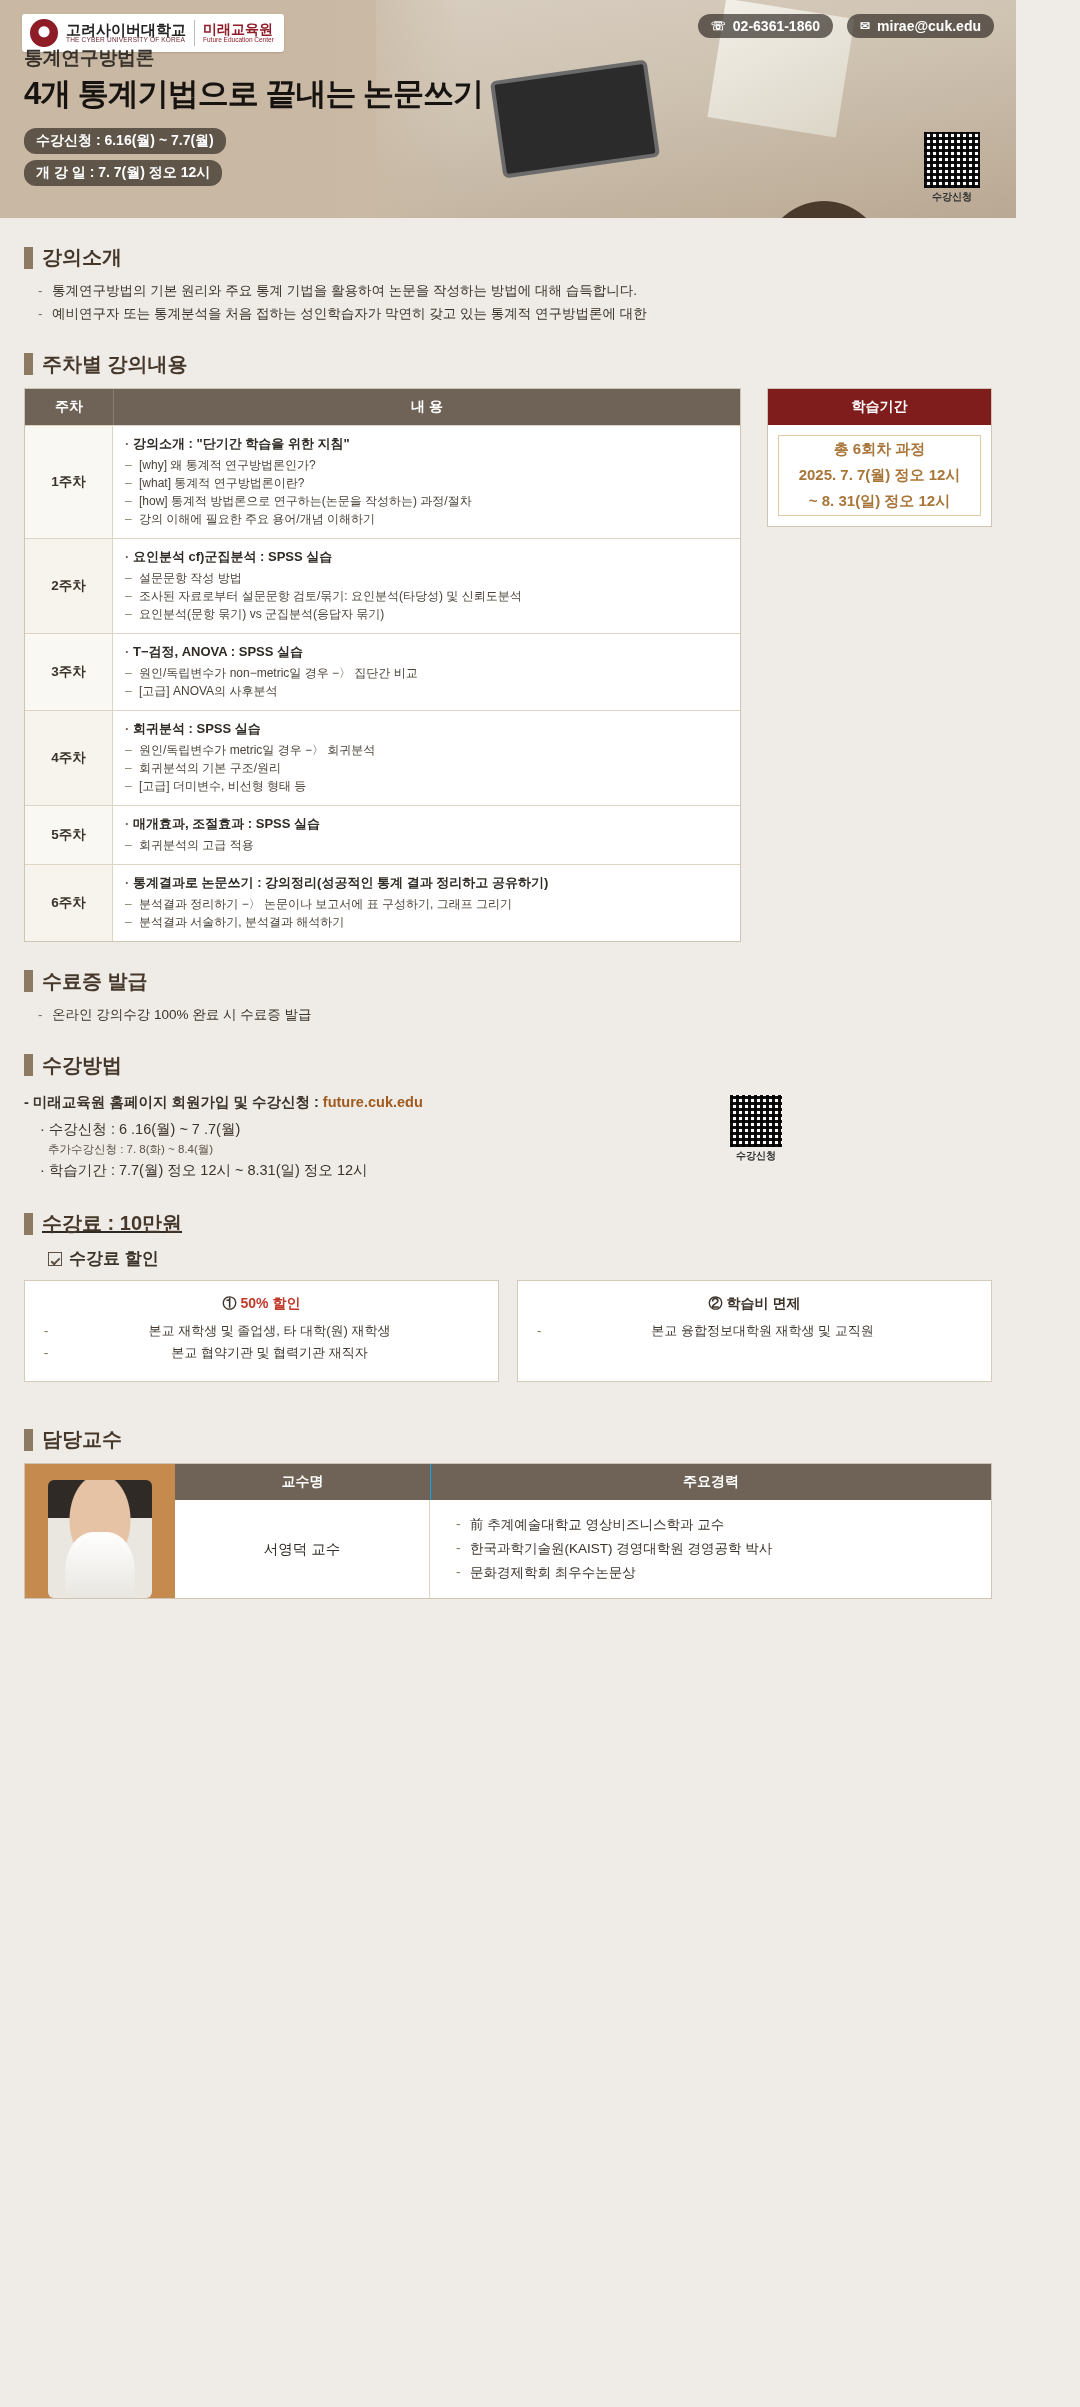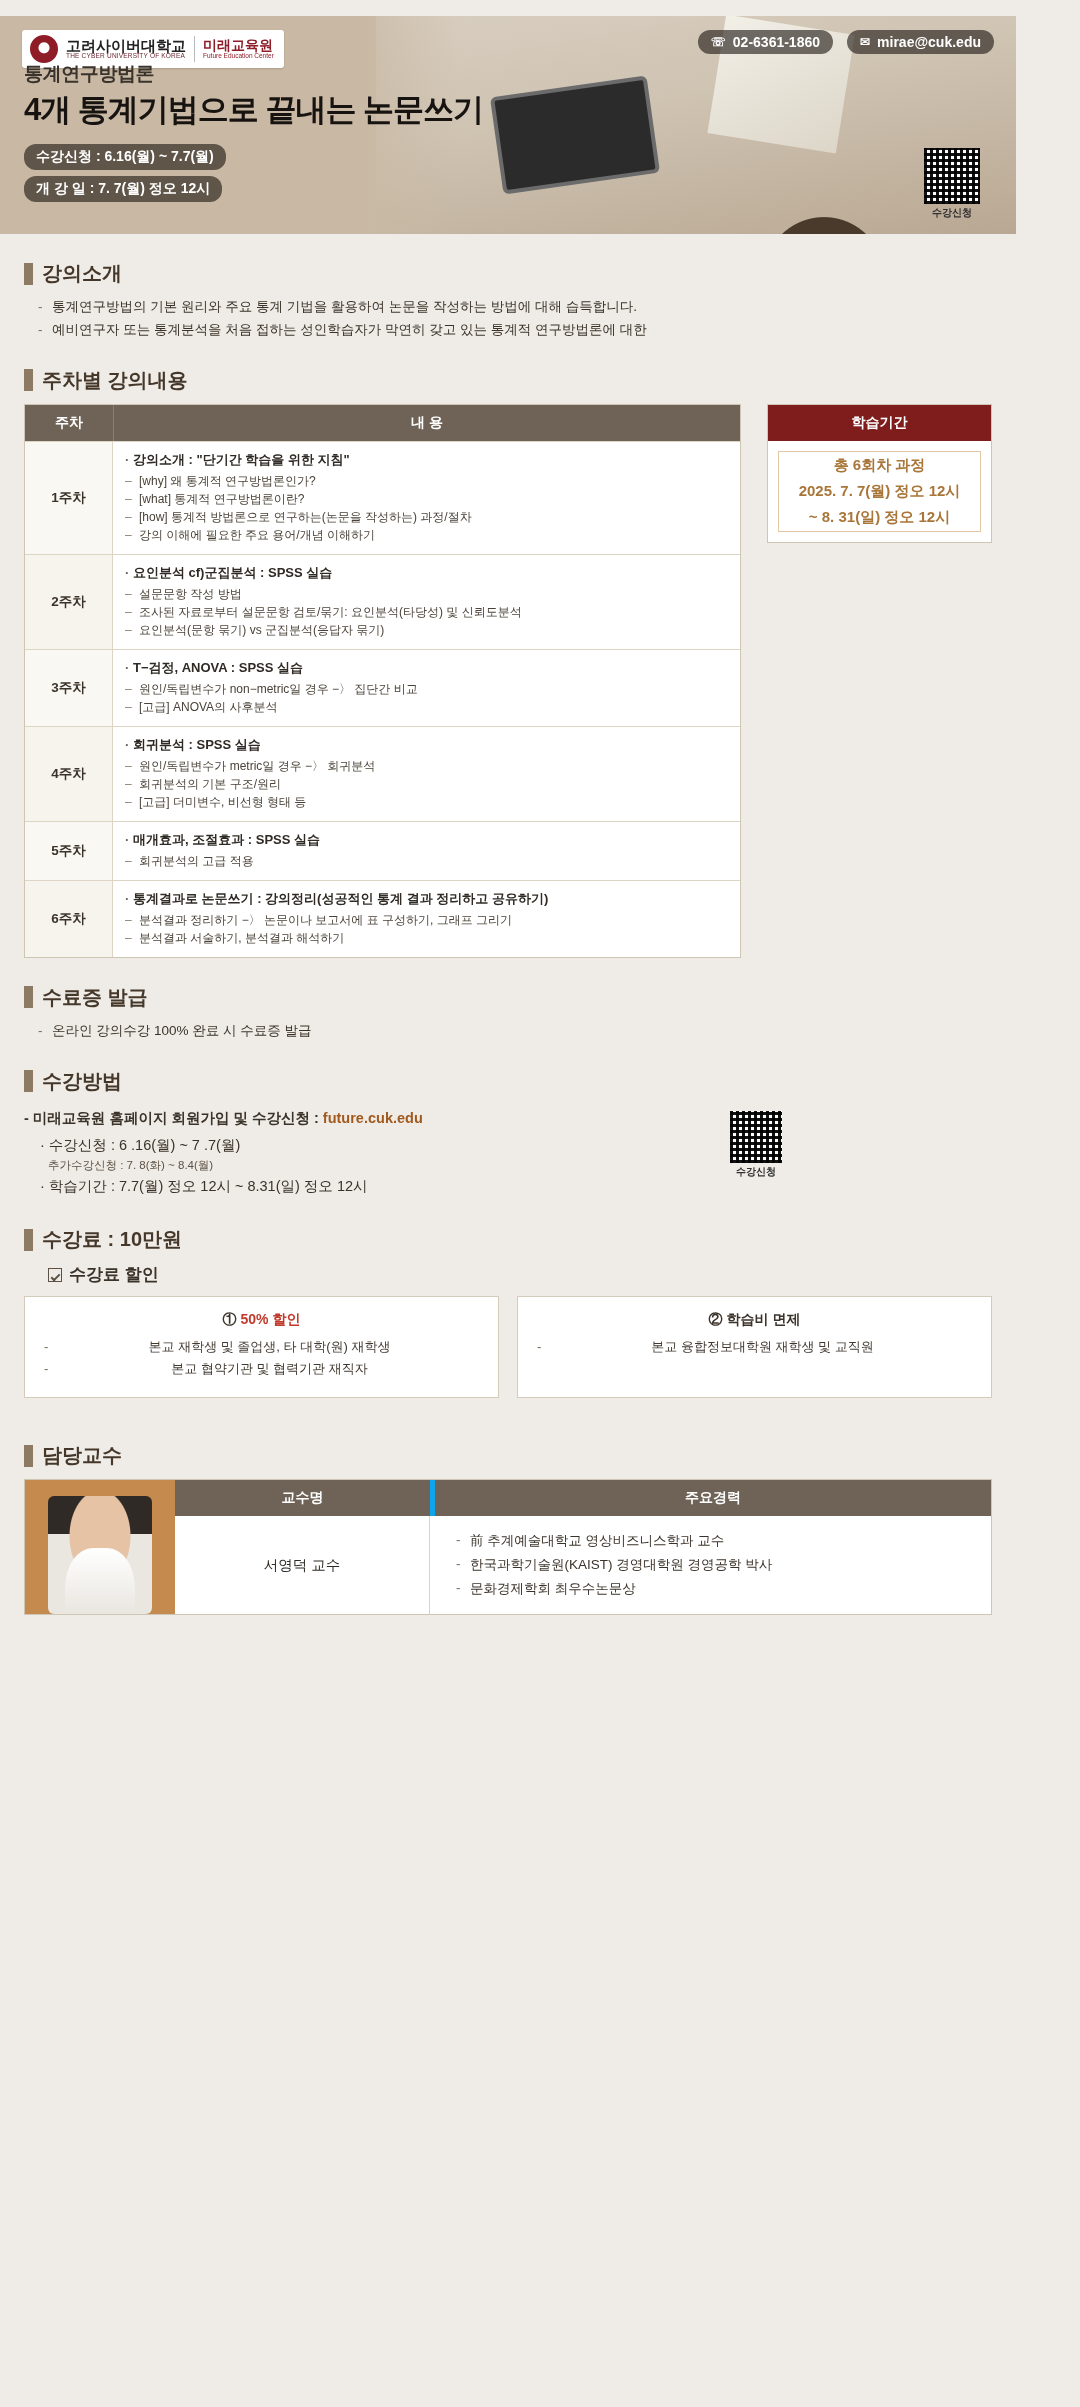--- a/index.html
+++ b/index.html
@@ -3,21 +3,21 @@
 <meta charset="utf-8">
 <style>
   * { box-sizing: border-box; }
   html, body { margin:0; padding:0; }
   body {
     width:1080px;
     font-family:"Liberation Sans", sans-serif;
     background:#efece7;
     color:#2e2a26;
   }
-  .page { width:1016px; position:relative; background:#efece7;margin-top:16px; }
+  .page { width:1016px; position:relative; background:#efece7; }
 
   
   .hero {
     position:relative;
     height:218px;
     background:#c8b9a6;
     overflow:hidden;
   }
   .hero-photo {
     position:absolute; right:0; top:0; width:640px; height:218px;
@@ -131,21 +131,21 @@
 
   
   .how{ position:relative; }
   .how .line{ font-size:14.5px;color:#3b332a;line-height:1.85; }
   .how .line.l1{ font-weight:bold; }
   .how .url{ color:#a15a1e;font-weight:bold; }
   .how .ind{ padding-left:16px; }
   .how .small{ font-size:11.5px;color:#5d5245;padding-left:24px; }
   .qr-how{ position:absolute;right:210px;top:6px;text-align:center; }
 
-  .fee{ display:flex;align-items:center;gap:9px;margin:26px 0 10px; }
+  .fee{ display:flex;align-items:center;gap:9px;margin:26px 0 10px;text-decoration:underline; }
   .fee .bar{ width:9px;height:22px;background:#8c7a63; }
   .fee h2{ margin:0;font-size:20px;font-weight:bold;color:#45382b; }
 
   .disc-title{ display:flex;align-items:center;gap:7px;margin:6px 0 10px 24px;font-size:17px;font-weight:bold;color:#3b332a; }
   .chk{ display:inline-block;width:14px;height:14px;border:1.5px solid #5c5144;position:relative; }
   .chk:after{ content:"";position:absolute;left:2px;top:5px;width:7px;height:3px;border-left:2px solid #5c5144;border-bottom:2px solid #5c5144;transform:rotate(-45deg); }
 
   .disc-wrap{ display:flex;gap:18px; }
   .disc-box{ flex:1;background:#fff;border:1px solid #d5cbba;padding:14px 16px 18px;text-align:center; }
   .disc-h{ font-size:14px;font-weight:bold;color:#3b332a;margin-bottom:7px; }
@@ -167,21 +167,21 @@
     position:relative;
   }
   .face:after{
     content:"";position:absolute;left:50%;top:52px;transform:translateX(-50%);
     width:70px;height:66px;border-radius:40% 40% 10% 10%/60% 60% 12% 12%;
     background:linear-gradient(#ffffff,#e9e6e0);
   }
   .prof-tbl{ flex:1;display:flex;flex-direction:column; }
   .prof-head{ display:flex;background:#6f6256;color:#fff;font-size:14px;font-weight:bold; }
   .prof-head .p1{ width:255px;flex:0 0 255px;text-align:center;padding:9px 0; }
-  .prof-head .p2{ flex:1;text-align:center;padding:9px 0;border-left:5px solid #0ea5e9; }
+  .prof-head .p2{ flex:1;text-align:center;padding:9px 0;border-left:1px solid #0ea5e9; }
   .prof-row{ flex:1;display:flex; }
   .prof-row .p1{
     width:255px;flex:0 0 255px;display:flex;align-items:center;justify-content:center;
     font-size:14.5px;color:#2f2a24;border-right:1px solid #ddd4c4;
   }
   .prof-row .p2{ flex:1;padding:16px 0 16px 26px;display:flex;flex-direction:column;justify-content:center;gap:6px; }
   .prof-row .p2 div{ font-size:13.5px;color:#3b332a;position:relative;padding-left:14px; }
   .prof-row .p2 div:before{ content:"-";position:absolute;left:0;color:#7b6b55; }
 </style>
 </head>

